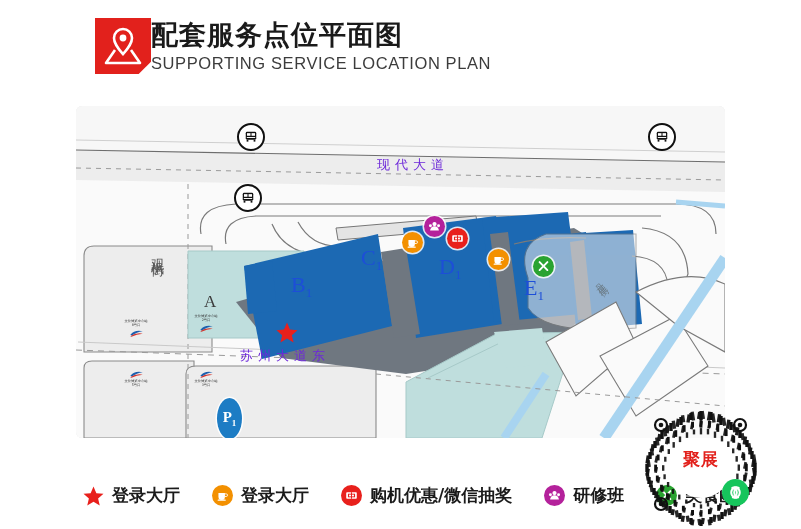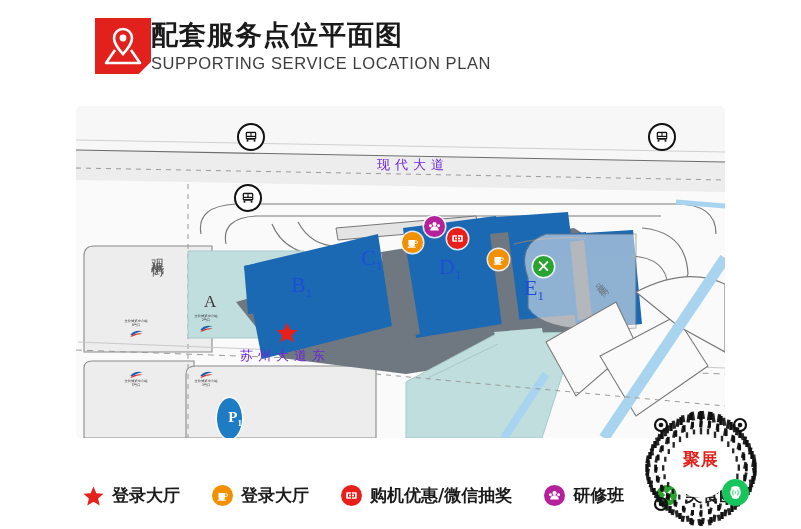--- a/index.html
+++ b/index.html
@@ -276,21 +276,21 @@
   </div>
   <div class="metro" style="left:109px;top:262px;">
     <svg class="metro-logo" width="15" height="10" viewBox="0 0 24 16">
       <path d="M2 11 Q9 2 22 5 Q12 6 5 12 Z" fill="#1d5fae"></path>
       <path d="M2 13 Q11 7 22 9 Q12 10 4 14 Z" fill="#d3342c"></path>
     </svg>
     <div class="metro-txt">文化博览中心站</div>
     <div class="metro-txt">3号口</div>
   </div>
 
-  <div class="mk mk-blue" style="left:141px;top:292px;width:25px;height:41px;justify-content:flex-end;">
+  <div class="mk mk-blue" style="left:141px;top:292px;width:25px;height:41px;">
     <span style="color:#fff;font-size:15px;font-weight:bold;font-family:'Liberation Serif',serif;"><span>P</span><sub style="font-size:9px;">1</sub></span>
   </div>
 
   <div class="star-map" style="left:200px;top:216px;">
     <svg width="22" height="21" viewBox="0 0 24 23">
       <path d="M12 0.5 L15.3 8.2 L23.5 8.9 L17.3 14.4 L19.2 22.5 L12 18.2 L4.8 22.5 L6.7 14.4 L0.5 8.9 L8.7 8.2 Z" fill="#e8201c"></path>
     </svg>
   </div>
 
   <div class="mk mk-orange" style="left:326px;top:126px;width:21px;height:21px;">

